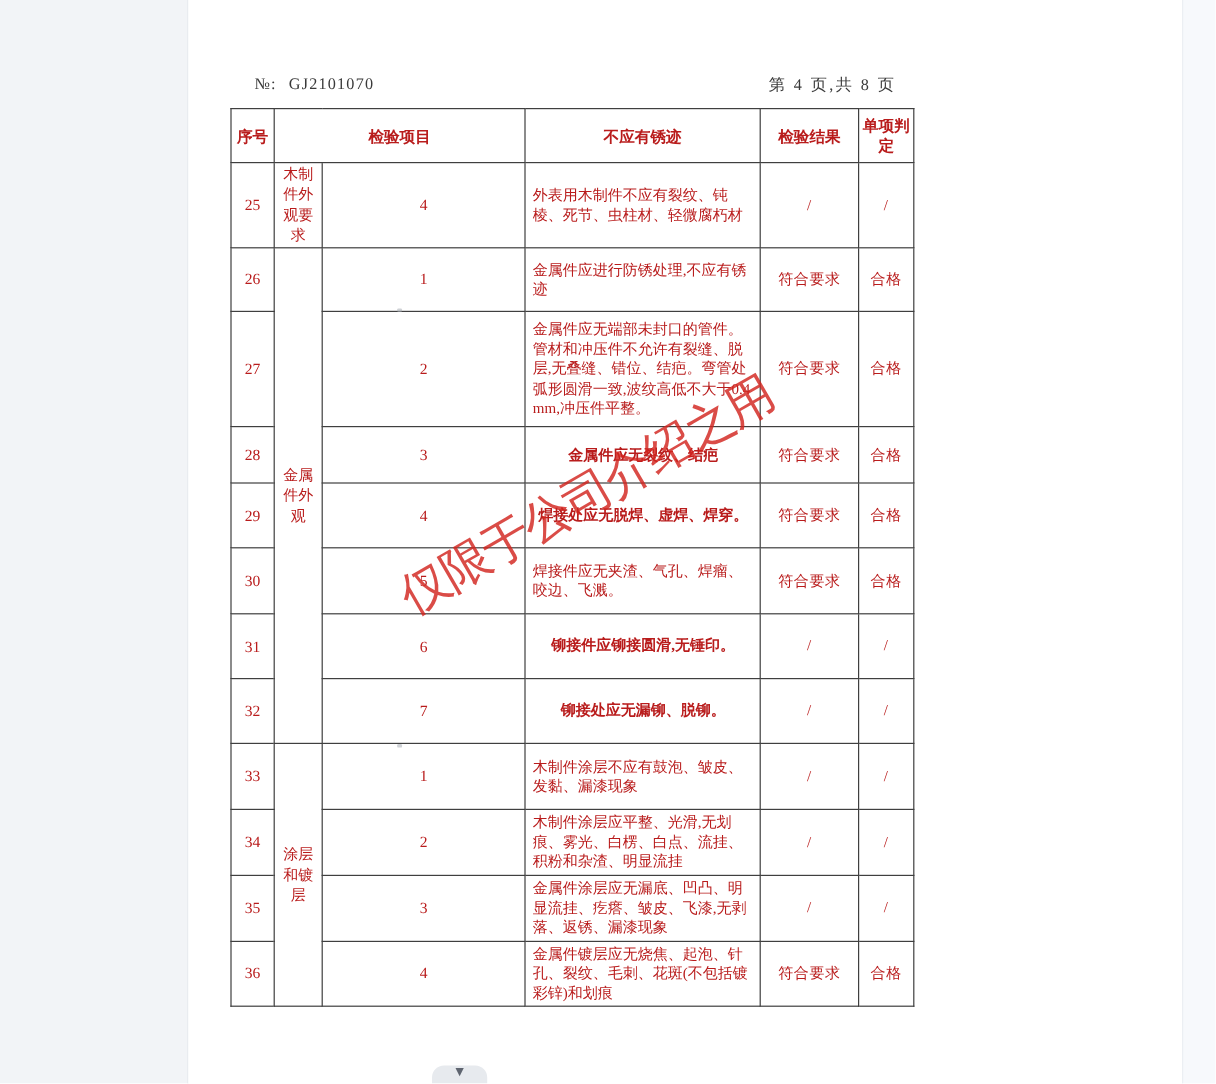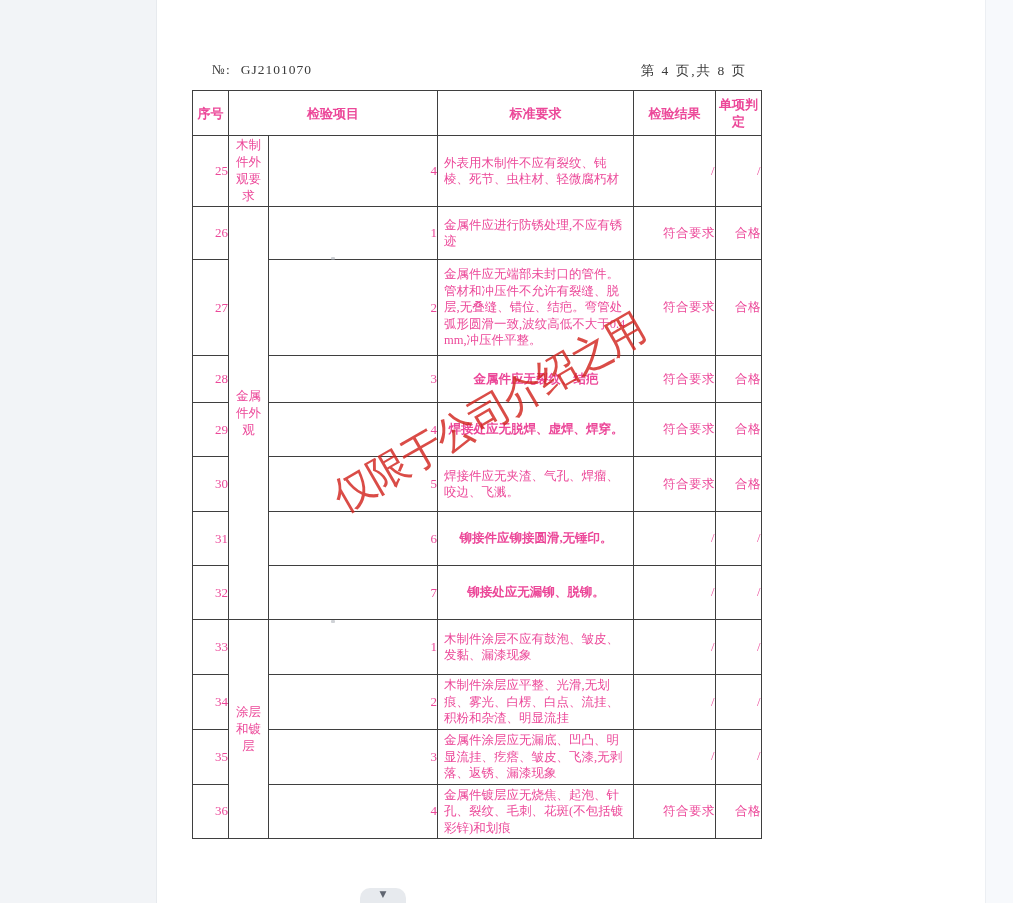--- a/index.html
+++ b/index.html
@@ -31,32 +31,32 @@
     position:absolute; left:35px; top:62px; width:569px; height:18px;
     font-size:13.5px; color:#3a3a3a;
   }
   .doc-number { position:absolute; left:4px; top:0; letter-spacing:1px;margin-left:16px; }
   .doc-number .no-label { margin-right:10px; }
   .page-info { position:absolute; right:14px; top:0; letter-spacing:2px; }
 
   table.report {
     position:absolute; left:35px; top:90px; width:569px;
     border-collapse:collapse; table-layout:fixed;
-    font-size:12.5px; color:#ec4899;
+    font-size:12.5px; color:#b91c1c;
   }
   table.report th, table.report td {
     border:1px solid #3f3f3f; vertical-align:middle;
     overflow:hidden;
   }
   table.report thead th {
     font-size:13px; font-weight:bold; text-align:center;
     word-break:break-all; line-height:17px; padding:2px;
   }
   td.c-no, td.c-item, td.c-result, td.c-verdict {
-    text-align:right; font-size:13px;
+    text-align:center; font-size:13px;
   }
   td.c-group {
     text-align:center; font-size:12.5px; line-height:17px;
     word-break:break-all; padding:1px;
   }
   td.c-req {
     font-size:12.5px; line-height:16.5px; padding:2px 5px 2px 6px;
     text-align:left; word-break:break-all;
   }
   td.c-req.center { text-align:center;font-weight:bold; }
@@ -110,21 +110,21 @@
           <col style="width:40px">
           <col style="width:169px">
         <col style="width:196px">
           <col style="width:82px">
           <col style="width:46px">
       </colgroup>
       <thead>
         <tr style="height:45px">
           <th>序号</th>
           <th colspan="2">检验项目</th>
-          <th>标准要求</th>
+          <th>不应有锈迹</th>
           <th>检验结果</th>
           <th>单项判定</th>
         </tr>
       </thead>
       <tbody id="report-body">
           <tr style="height: 53px;">
             <td class="c-no">25</td>
             <td class="c-group" rowspan="1">木制件外观要求</td>
             <td class="c-item">4</td>
             <td class="c-req">外表用木制件不应有裂纹、钝棱、死节、虫柱材、轻微腐朽材</td>

